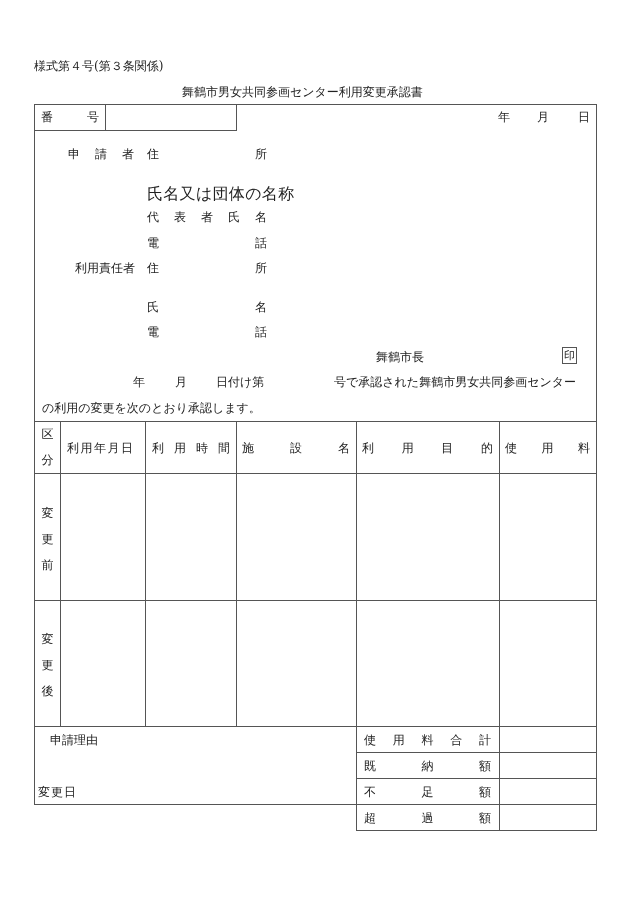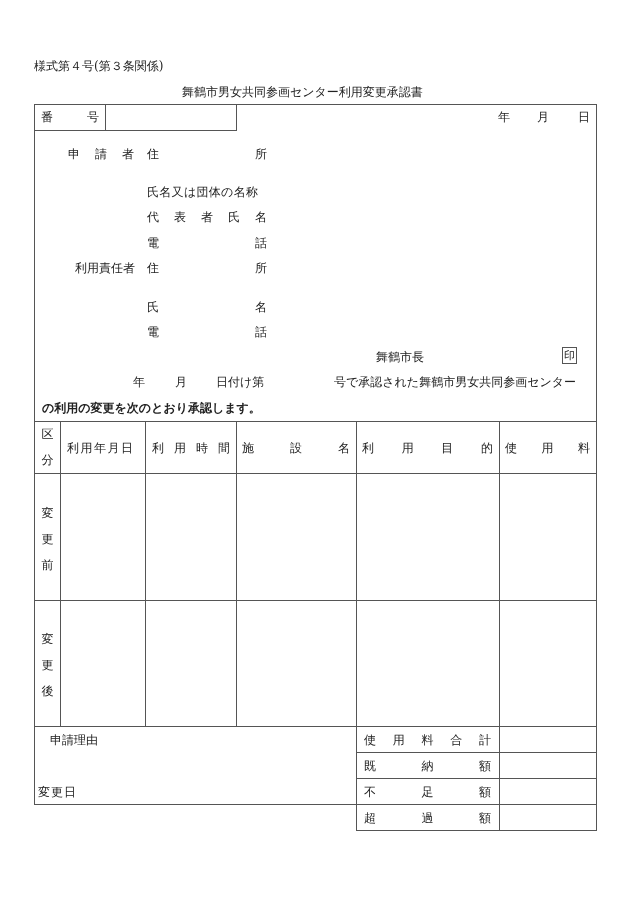--- a/index.html
+++ b/index.html
@@ -50,21 +50,21 @@
 <div>
   <div class="spread" style="left:68px; top:148px; width:66px;">
     <span>申</span>
     <span>請</span>
     <span>者</span>
   </div>
   <div class="spread" style="left:147px; top:148px; width:120px;">
     <span>住</span>
     <span>所</span>
   </div>
-  <div class="abs" style="left:147px; top:186px; font-size:12px; letter-spacing:0.3px;">氏名又は団体の名称</div>
+  <div class="abs" style="left:147px; top:186px; font-size:16px; letter-spacing:0.3px;">氏名又は団体の名称</div>
   <div class="spread" style="left:147px; top:211px; width:120px;">
     <span>代</span>
     <span>表</span>
     <span>者</span>
     <span>氏</span>
     <span>名</span>
   </div>
   <div class="spread" style="left:147px; top:237px; width:120px;">
     <span>電</span>
     <span>話</span>
@@ -88,21 +88,21 @@
 </div>
 
 <div class="abs" style="left:376px; top:351px;">舞鶴市長</div>
 <div class="stamp" style="left:562px; top:347px;">印</div>
 
 <div>
   <span class="abs" style="left:133px; top:376px;">年</span>
   <span class="abs" style="left:175px; top:376px;">月</span>
   <span class="abs" style="left:216px; top:376px;text-align:center;">日付け第</span>
   <span class="abs" style="left:334px; top:376px; font-size:12px;">号で承認された舞鶴市男女共同参画センター</span>
-  <span class="abs" style="left:42px; top:402px;font-weight:bold;">の利用の変更を次のとおり承認します。</span>
+  <span class="abs" style="left:42px; top:402px;">の利用の変更を次のとおり承認します。</span>
 </div>
 
 <div>
 
   <div class="line h" style="left:34px; top:421px; width:563px;"></div>
   <div class="line h" style="left:34px; top:473px; width:563px;"></div>
   <div class="line h" style="left:34px; top:600px; width:563px;"></div>
   <div class="line h" style="left:34px; top:726px; width:563px;"></div>
 
   <div class="line v" style="left:60px; top:421px; height:305px;"></div>

